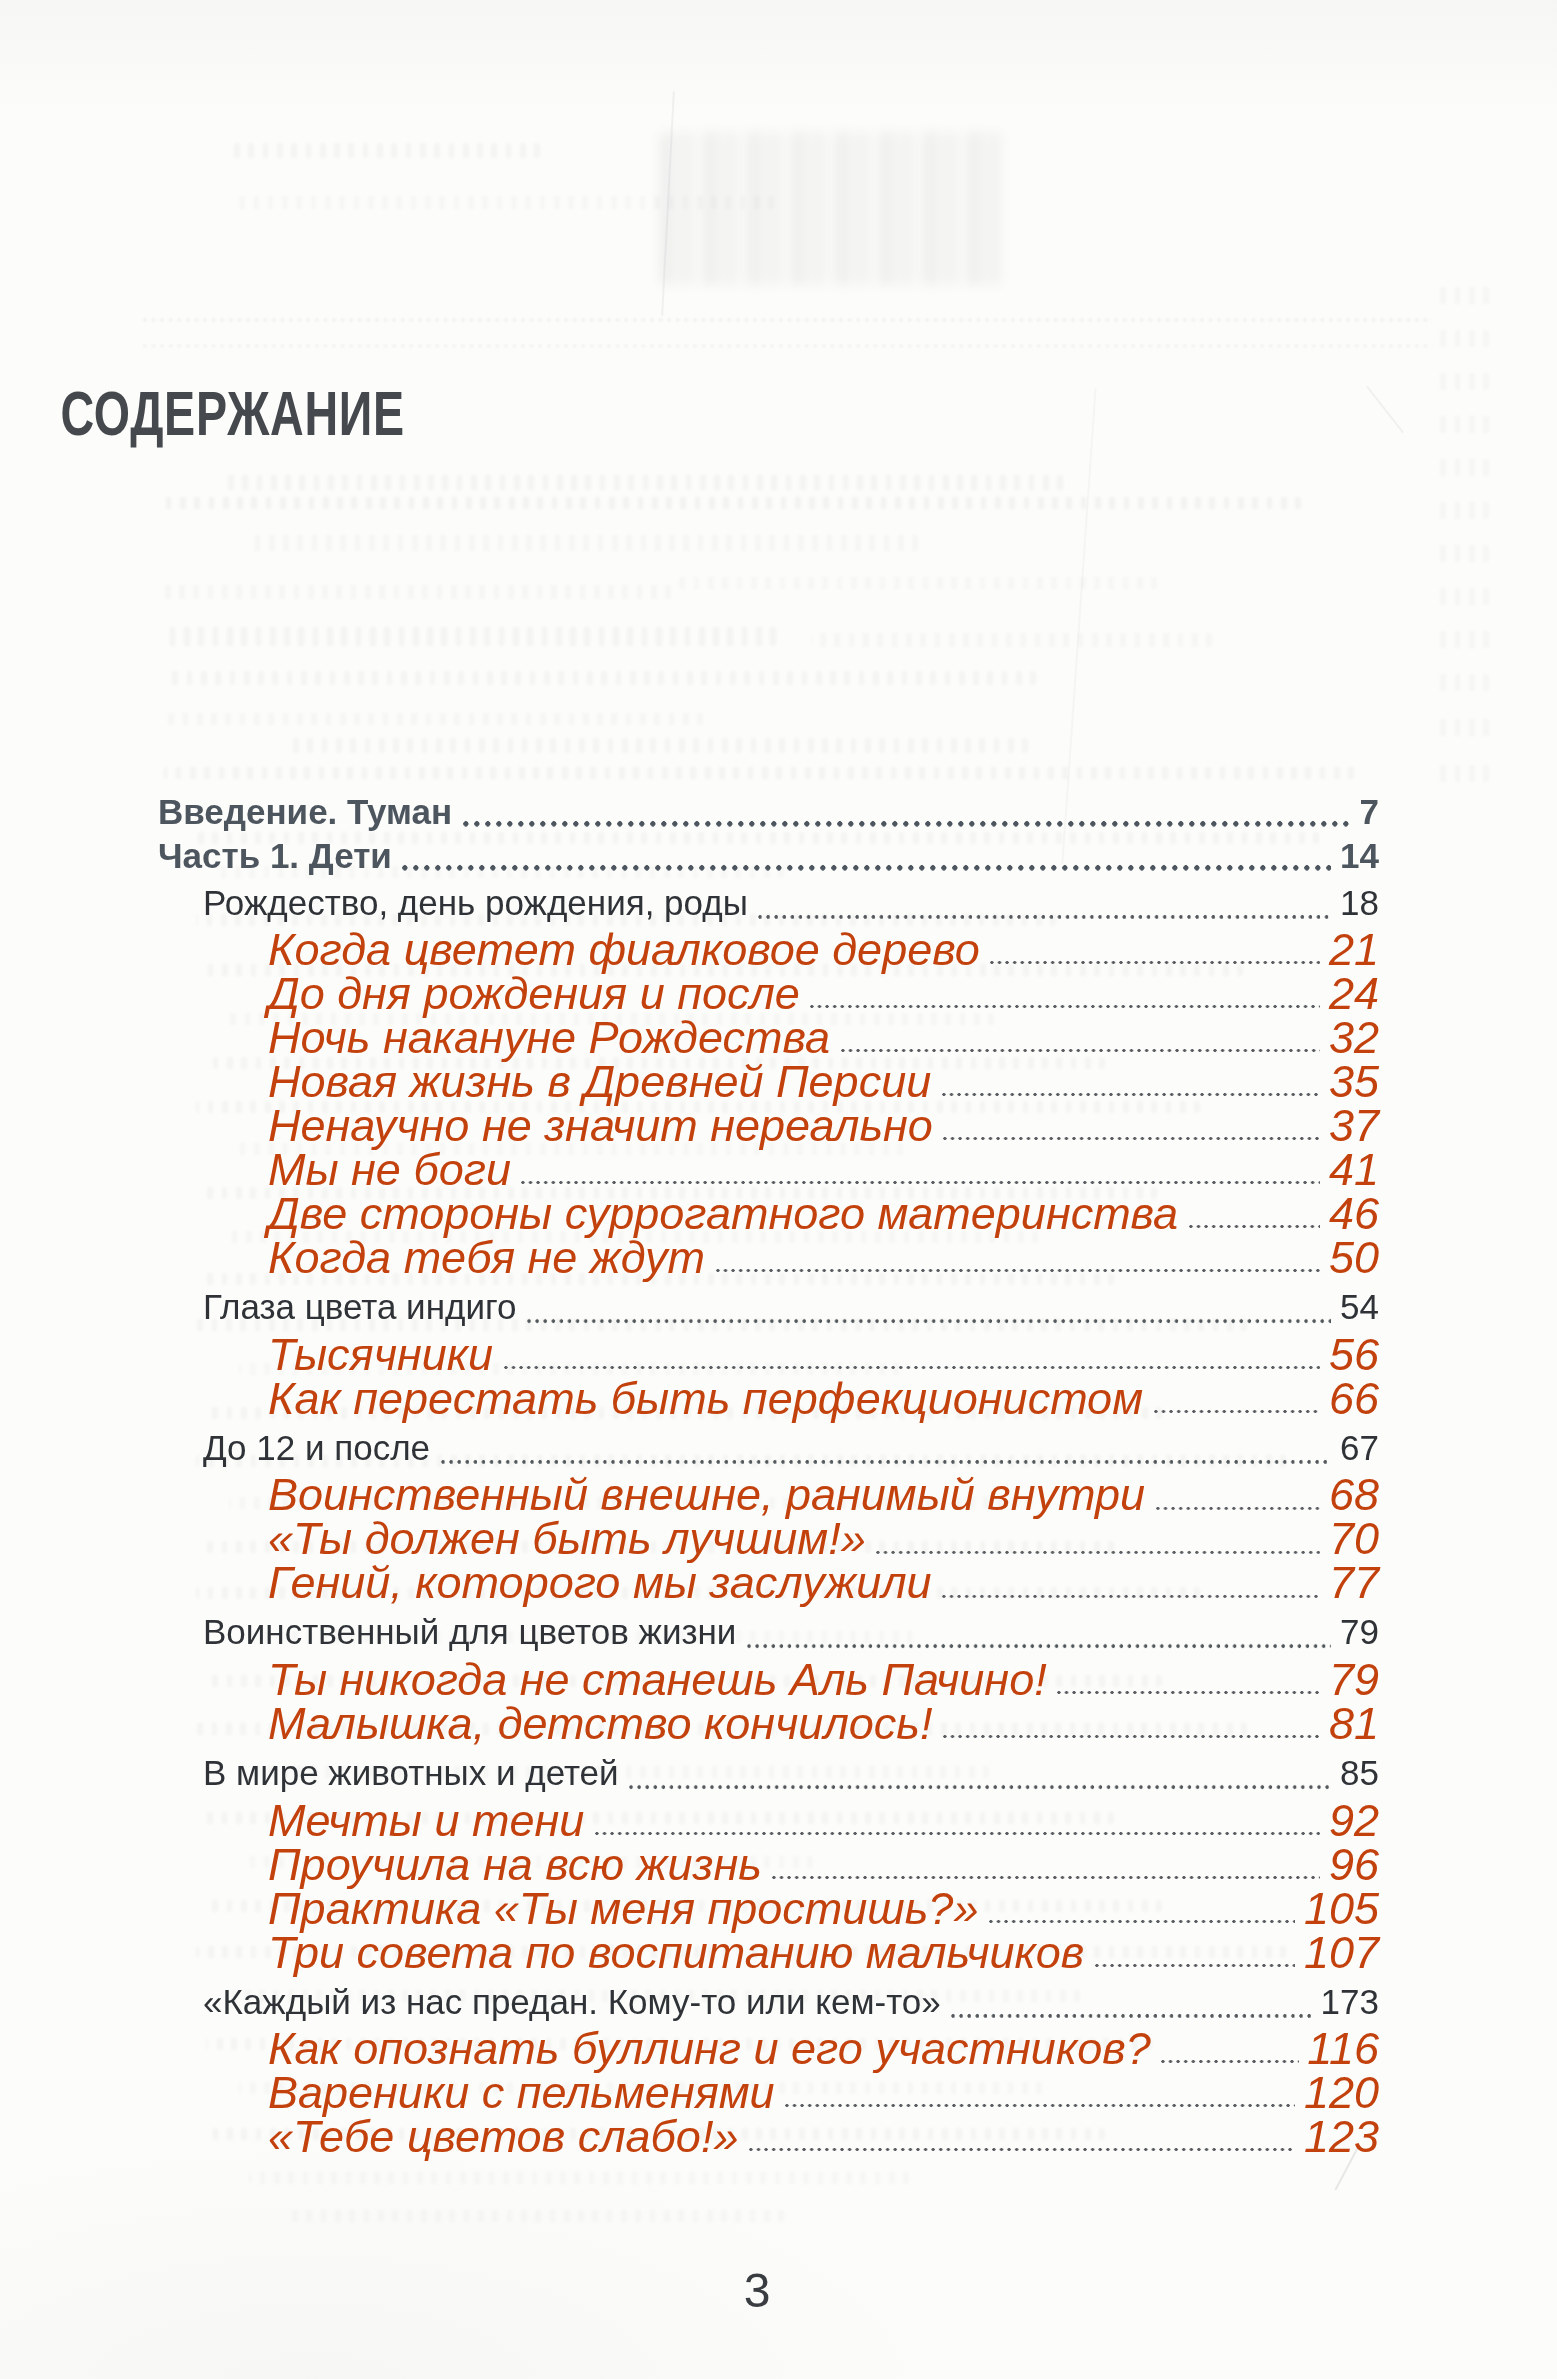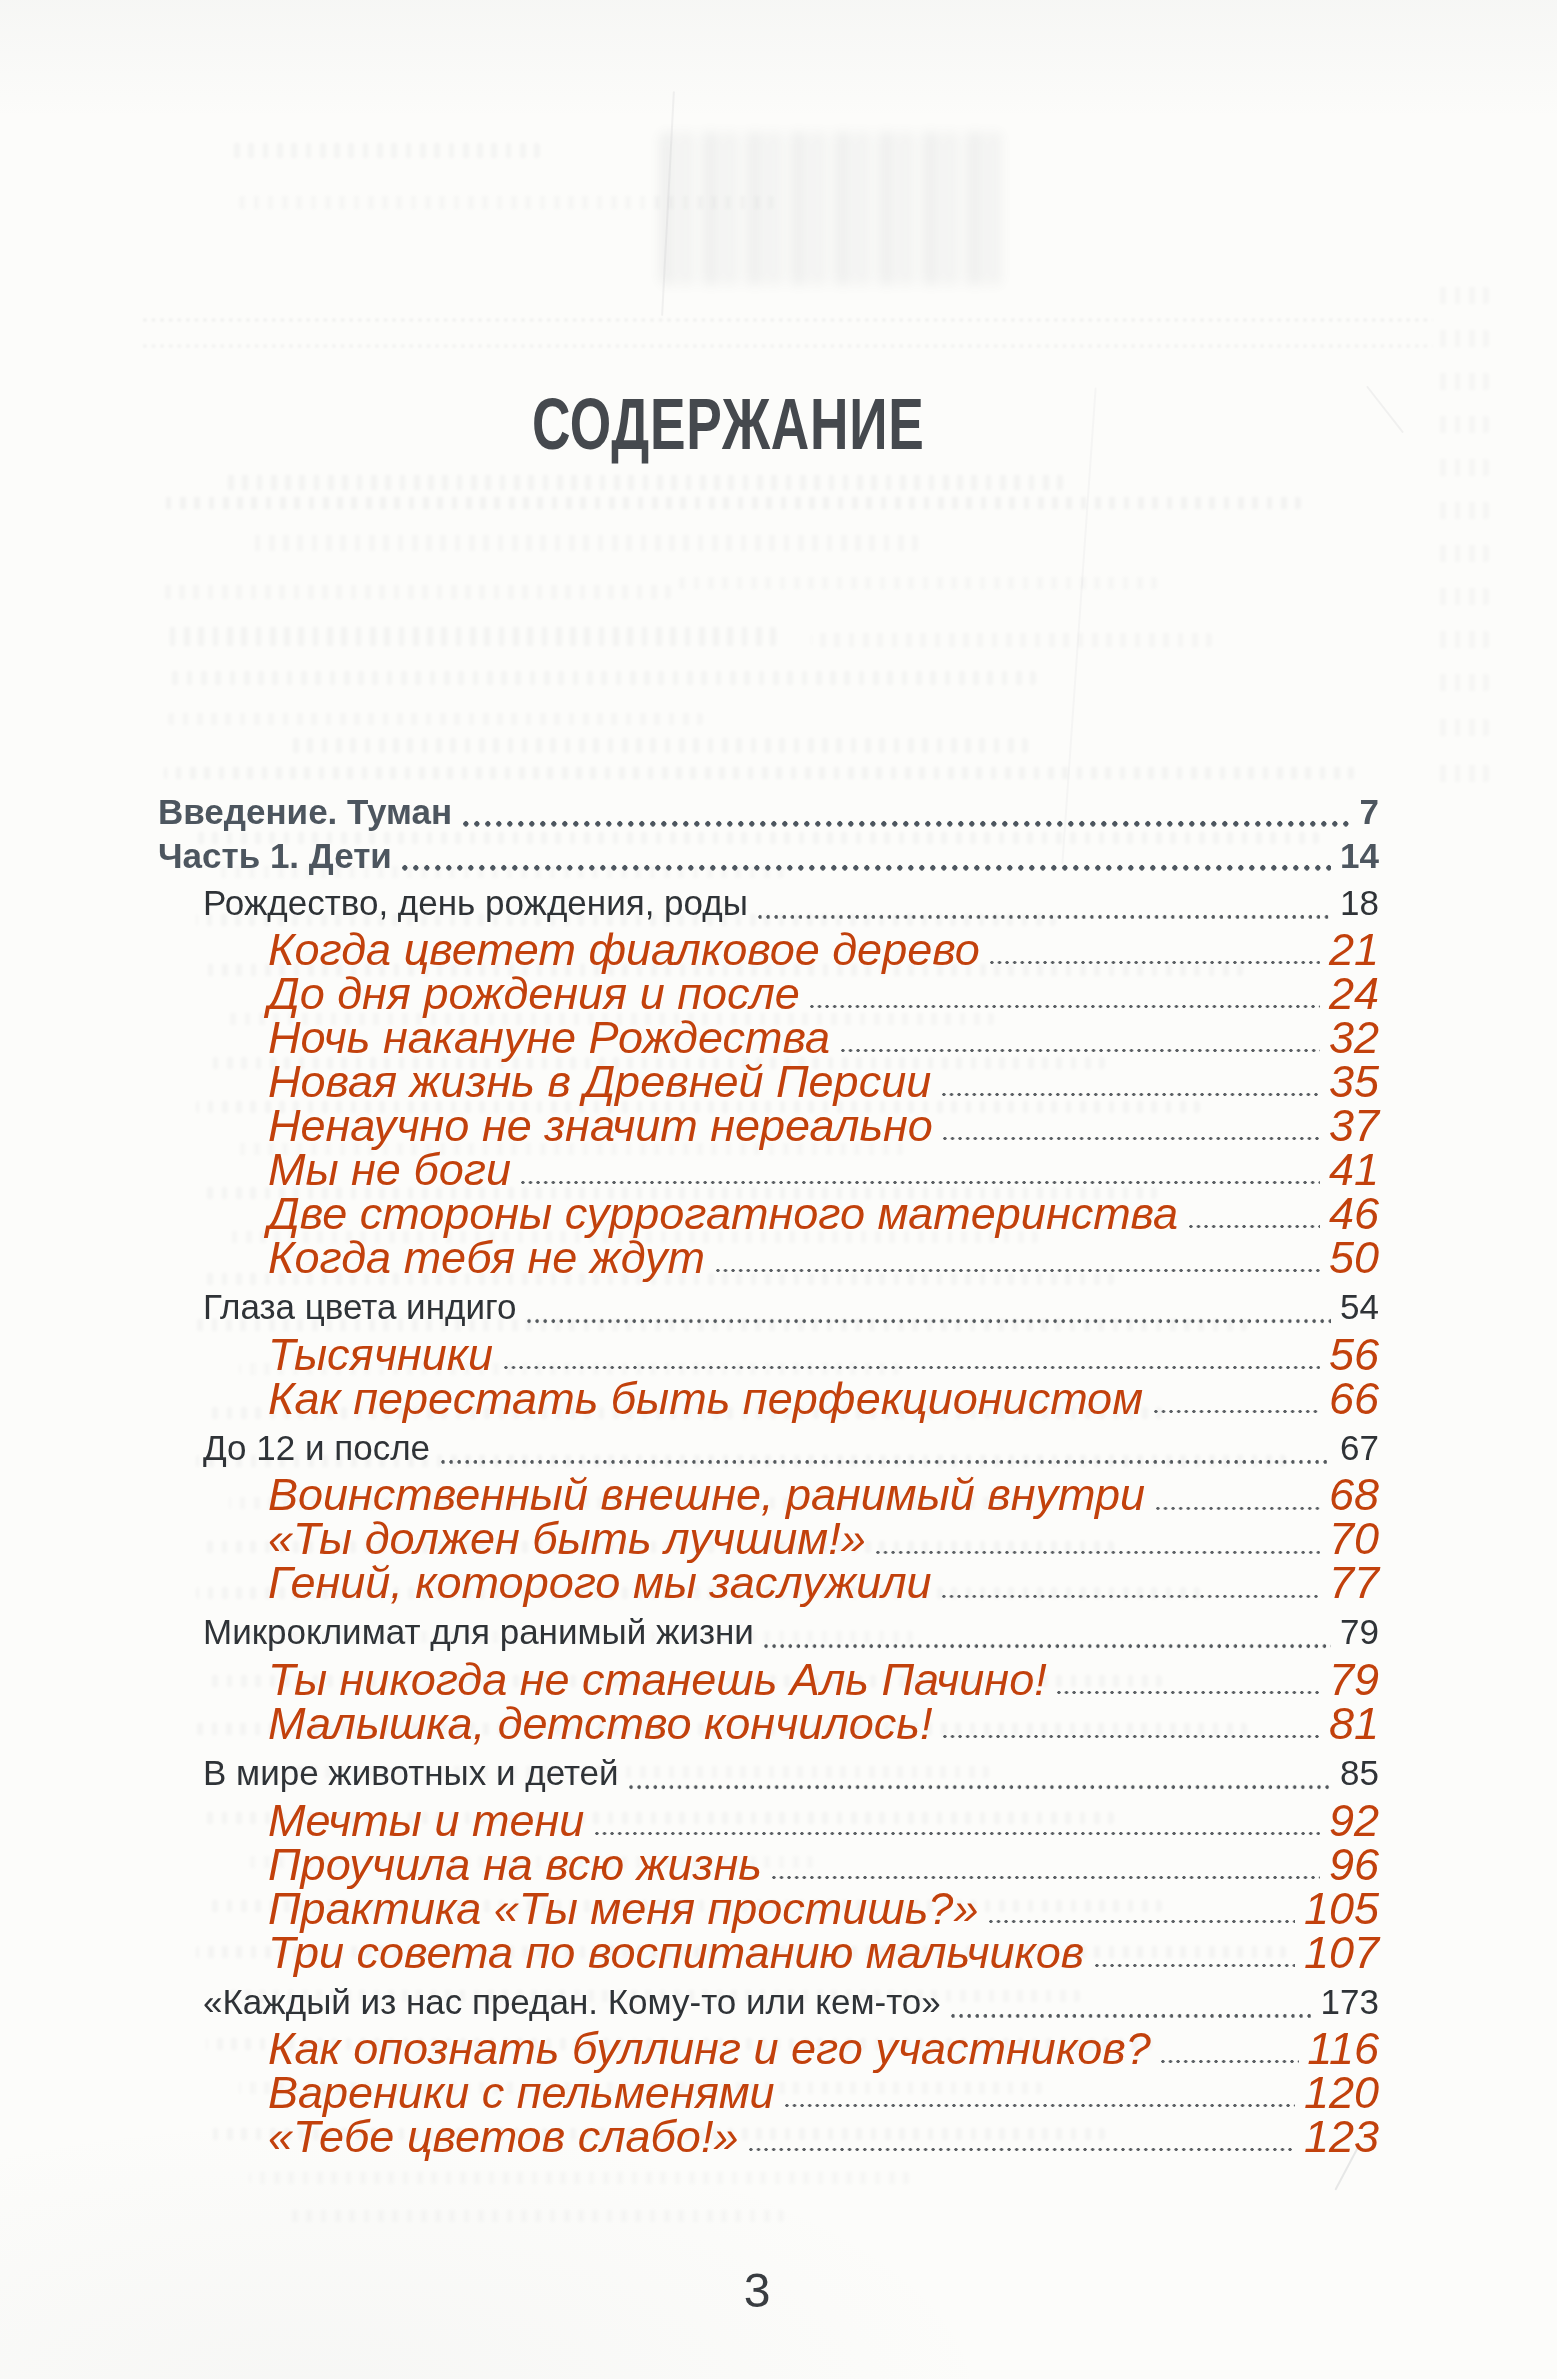--- a/index.html
+++ b/index.html
@@ -38,22 +38,22 @@
       rgba(90,96,104,0.9) 0 13.4px, rgba(90,96,104,0.25) 13.4px 21px,
       rgba(90,96,104,0.7) 21px 32.5px, rgba(90,96,104,0.15) 32.5px 44px);
     filter:blur(5.7px);
     border-radius:7.6px;
   }
   .scratch{position:absolute;background:#9aa0a6;}
 
   
   .page-title{
     position:absolute;top:336px;left:0;width:1457px;
-    text-align:center;
-    font-weight:bold;font-size:72px;line-height:1.12;
+    text-align:left;
+    font-weight:bold;font-size:63px;line-height:1.12;
     color:#45494e;
     letter-spacing:1px;
     white-space:nowrap;
   }
   .page-title .squeeze{display:inline-block;transform:scaleX(0.74);transform-origin:50% 50%;}
 
   .toc{
     position:absolute;top:790px;left:158px;width:1221px;
   }
   .toc-row{
@@ -274,21 +274,21 @@
     <span class="label">«Ты должен быть лучшим!»</span>
     <span class="leader"></span>
     <span class="pg">70</span>
   </div>
     <div class="toc-row lvl-sub">
     <span class="label">Гений, которого мы заслужили</span>
     <span class="leader"></span>
     <span class="pg">77</span>
   </div>
     <div class="toc-row lvl-chapter">
-    <span class="label">Микроклимат для ранимый жизни</span>
+    <span class="label">Воинственный для цветов жизни</span>
     <span class="leader"></span>
     <span class="pg">79</span>
   </div>
     <div class="toc-row lvl-sub">
     <span class="label">Ты никогда не станешь Аль Пачино!</span>
     <span class="leader"></span>
     <span class="pg">79</span>
   </div>
     <div class="toc-row lvl-sub">
     <span class="label">Малышка, детство кончилось!</span>

